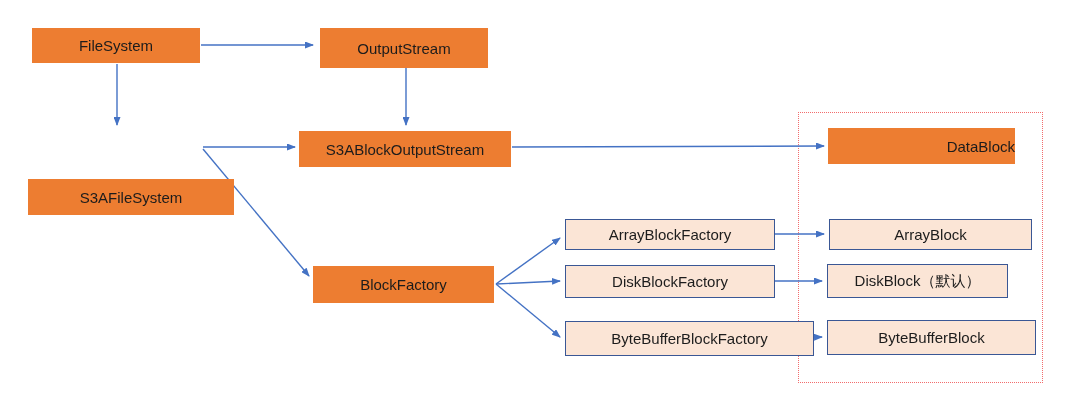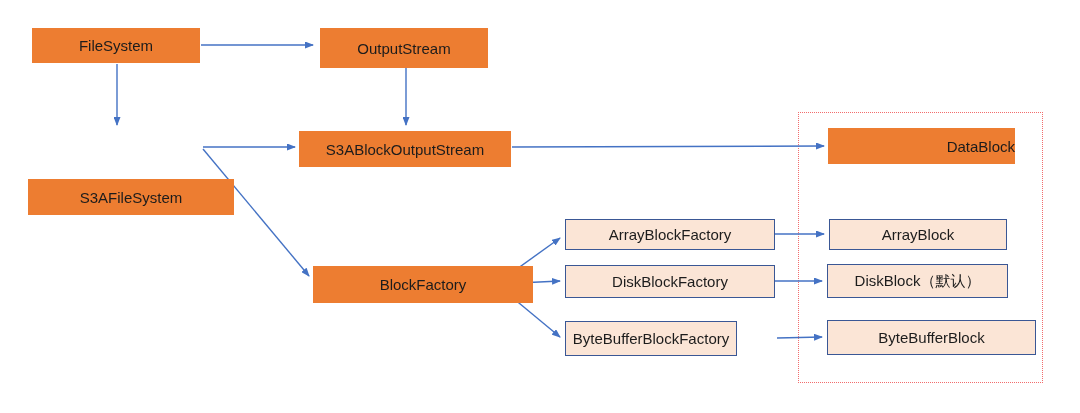--- a/index.html
+++ b/index.html
@@ -95,37 +95,37 @@
   </div>
 
   <div class="node orange" style="left:299px; top:131px; width:212px; height:36px;align-items:center;">
     <span>S3ABlockOutputStream</span>
   </div>
 
   <div class="node orange" style="left:828px; top:128px; width:187px; height:36px;justify-content:flex-end;">
     <span>DataBlock</span>
   </div>
 
-  <div class="node orange" style="left:313px; top:266px; width:220px; height:37px;">
+  <div class="node orange" style="left:313px; top:266px; width:181px; height:37px;">
     <span>BlockFactory</span>
   </div>
 
   <div class="node light" style="left:565px; top:265px; width:210px; height:33px;">
     <span>DiskBlockFactory</span>
   </div>
 
   <div class="node light" style="left:565px; top:219px; width:210px; height:31px;">
     <span>ArrayBlockFactory</span>
   </div>
 
-  <div class="node light" style="left:565px; top:321px; width:172px; height:35px;">
+  <div class="node light" style="left:565px; top:321px; width:249px; height:35px;">
     <span>ByteBufferBlockFactory</span>
   </div>
 
-  <div class="node light" style="left:829px; top:219px; width:178px; height:31px;">
+  <div class="node light" style="left:829px; top:219px; width:203px; height:31px;">
     <span>ArrayBlock</span>
   </div>
 
   <div class="node light" style="left:827px; top:264px; width:181px; height:34px;align-items:center;">
     <span>DiskBlock（默认）</span>
   </div>
 
   <div class="node light" style="left:827px; top:320px; width:209px; height:35px;">
     <span>ByteBufferBlock</span>
   </div>

